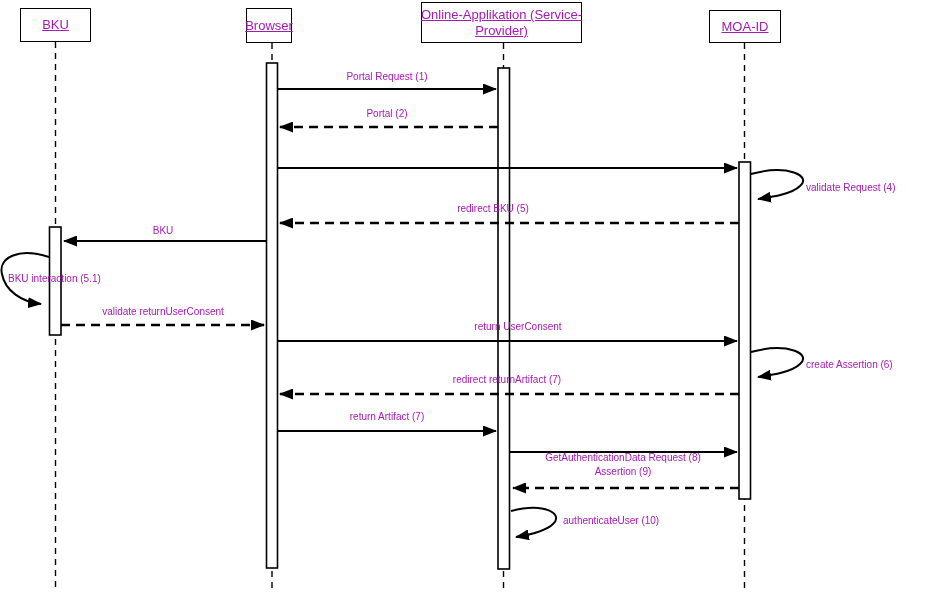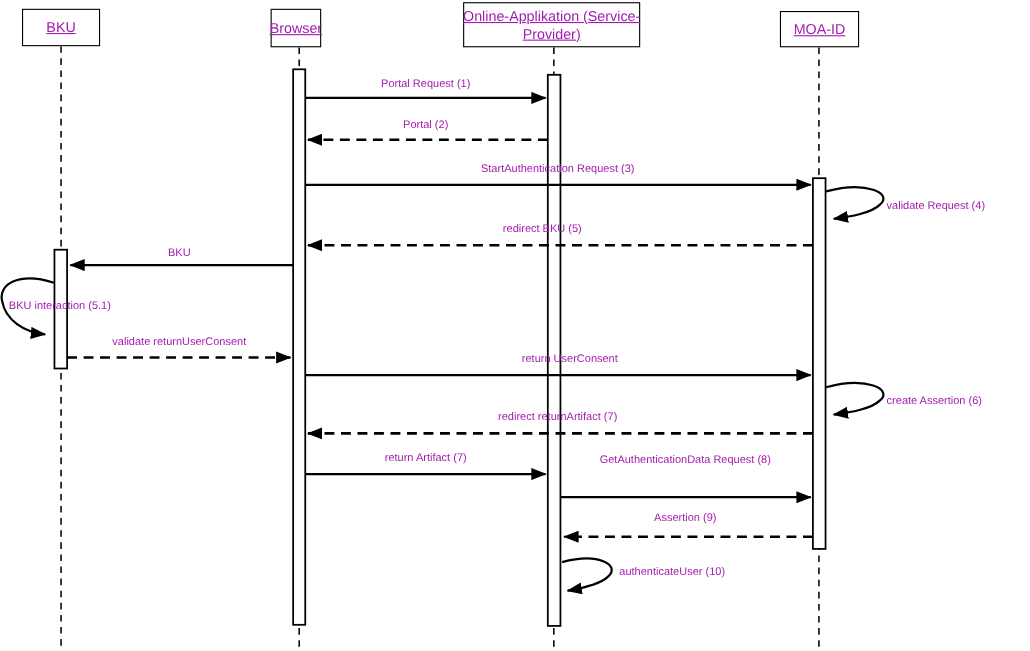--- a/index.html
+++ b/index.html
@@ -98,27 +98,26 @@
   <div class="actor-box" style="left:709px; top:10px; width:72px; height:33px;">
     <span>MOA-ID</span>
   </div>
   <div class="actor-box" style="left:421px; top:2px; width:161px; height:41px;">
     <span>Online-Applikation (Service-</span>
     <span>Provider)</span>
   </div>
 
   <div class="msg centered" style="left:387px; top:69px;">Portal Request (1)</div>
   <div class="msg centered" style="left:387px; top:106px;">Portal (2)</div>
-  <div class="msg centered" style="left:507px; top:146px;">StartAuthentication Request (3)</div>
   <div class="msg" style="left:806px; top:180px;">validate Request (4)</div>
   <div class="msg centered" style="left:493px; top:201px;">redirect BKU (5)</div>
   <div class="msg centered" style="left:163px; top:223px;">BKU</div>
   <div class="msg" style="left:8px; top:271px;">BKU interaction (5.1)</div>
   <div class="msg centered" style="left:163px; top:304px;">validate returnUserConsent</div>
   <div class="msg centered" style="left:507px; top:319px;margin-left:11px;">return UserConsent</div>
   <div class="msg" style="left:806px; top:357px;">create Assertion (6)</div>
   <div class="msg centered" style="left:507px; top:372px;">redirect returnArtifact (7)</div>
   <div class="msg centered" style="left:387px; top:409px;text-align:center;">return Artifact (7)</div>
-  <div class="msg centered" style="left:623px; top:411px;">GetAuthenticationData Request (8)</div>
+  <div class="msg centered" style="left:623px; top:450px;">GetAuthenticationData Request (8)</div>
   <div class="msg centered" style="left:623px; top:464px;">Assertion (9)</div>
   <div class="msg" style="left:563px; top:513px;">authenticateUser (10)</div>
 
 </div>
 
 </body></html>

